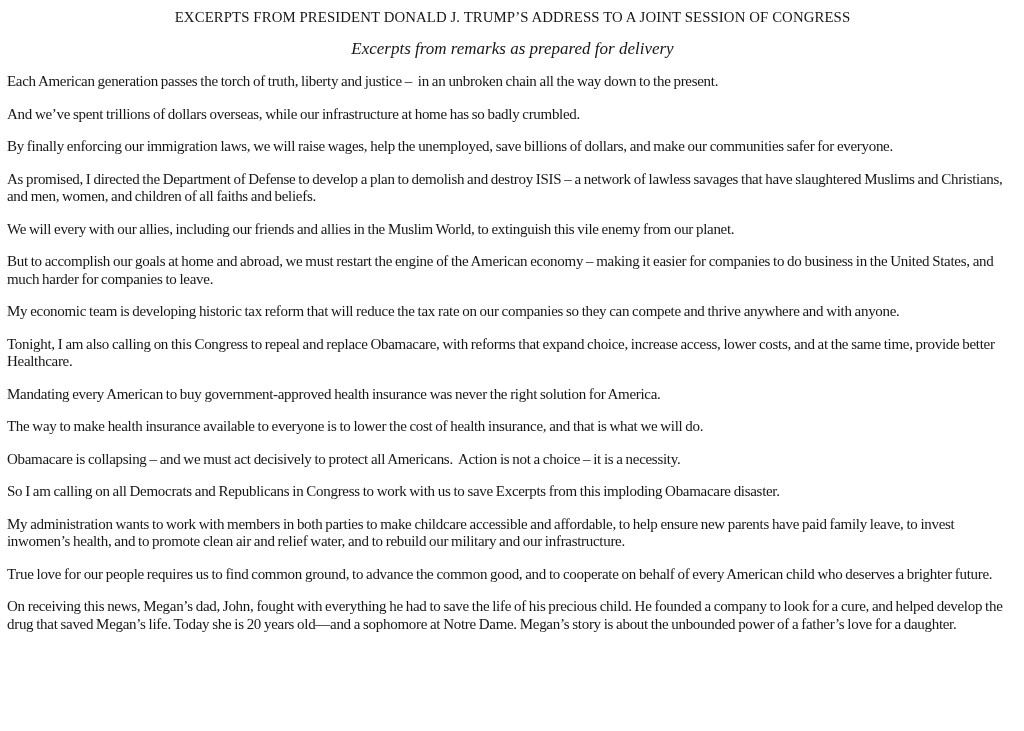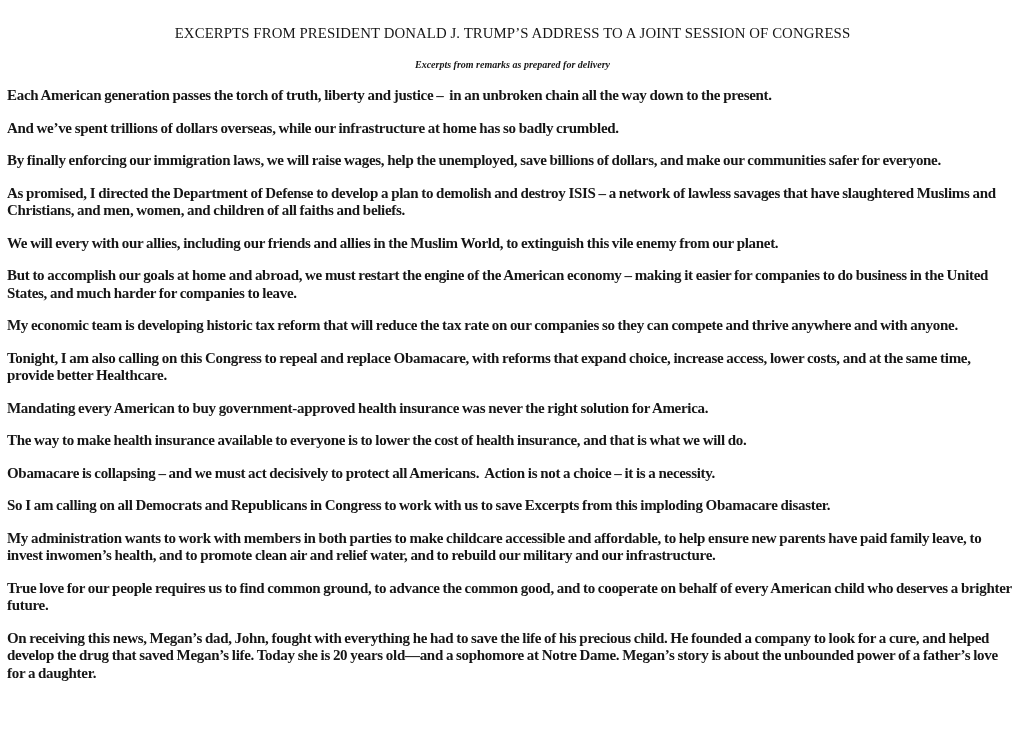--- a/index.html
+++ b/index.html
@@ -19,40 +19,38 @@
   }
   .doc-header {
     text-align: center;
     margin: 0 0 14px 0;
   }
   .doc-title {
     font-size: 14.8px;
     line-height: 16px;
     font-weight: normal;
     letter-spacing: 0.1px;
-    margin: 16px;
+    margin: 0;
   }
   .doc-subtitle {
-    font-size: 10px;
+    font-size: 17px;
     line-height: 16px;
     font-style: italic;
-    margin: 10px;
-    font-weight: bold;
+    margin: 16px;
   }
   .doc-body {
     text-align: left;
   }
   .para {
     font-size: 15px;
     line-height: 17.5px;
     letter-spacing: -0.3px;
     word-spacing: -0.5px;
     margin: 0 0 15px 0;
     white-space: pre-wrap;
-    font-weight: bold;
   }
 </style>
 </head>
 <body>
 
 <div class="page">
   <header class="doc-header">
     <h1 class="doc-title">EXCERPTS FROM PRESIDENT DONALD J. TRUMP’S ADDRESS TO A JOINT SESSION OF CONGRESS</h1>
     <p class="doc-subtitle">Excerpts from remarks as prepared for delivery</p>
   </header>

